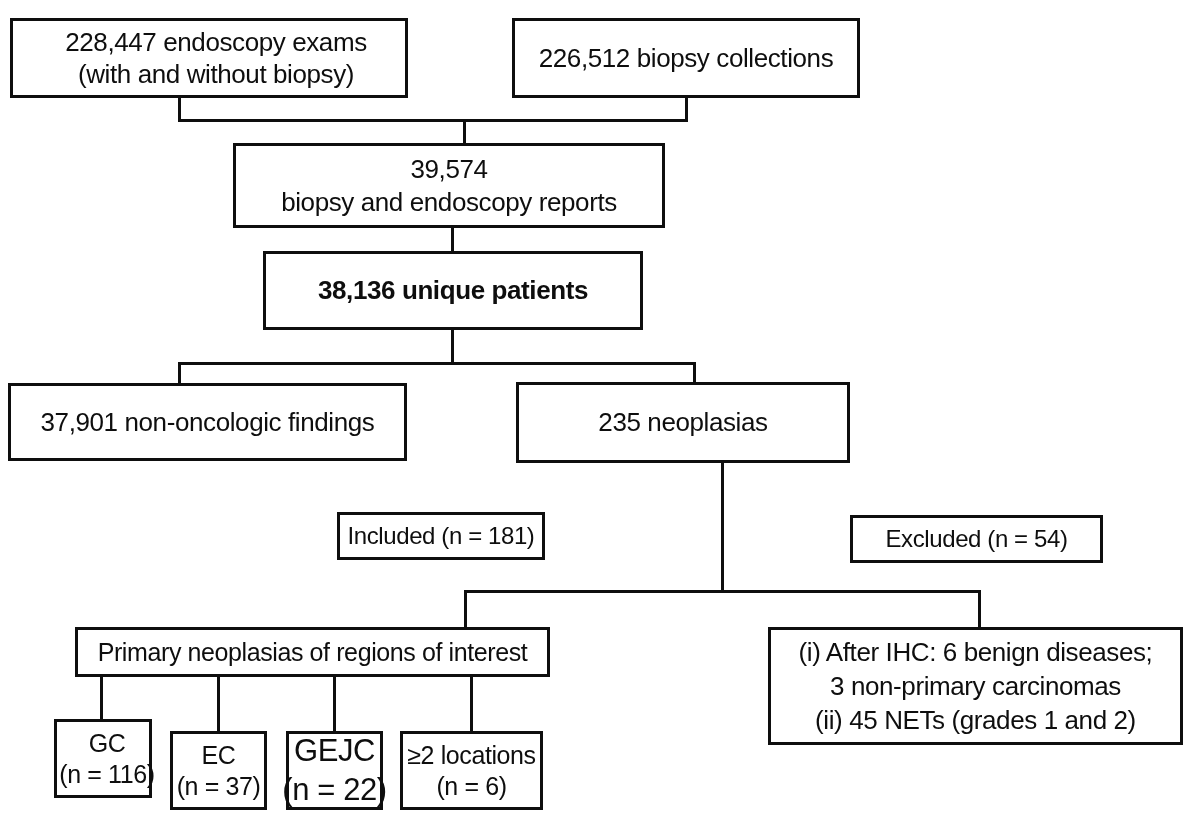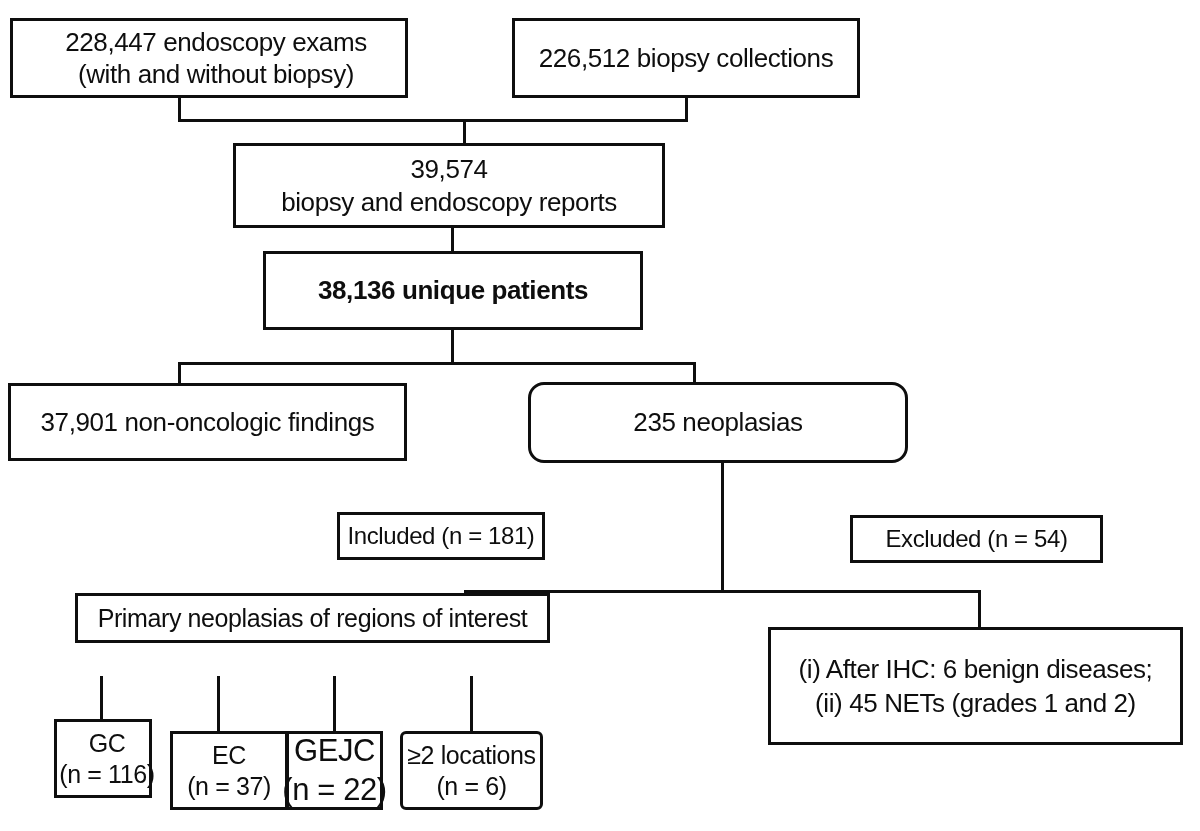--- a/index.html
+++ b/index.html
@@ -38,29 +38,29 @@
     background: var(--line, #0e0e0e);
     z-index: 1;
   }
 
   
   #b-exams      { left: 10px;  top: 18px;  width: 398px; height: 80px; padding-left: 14px; }
   #b-biopsy     { left: 512px; top: 18px;  width: 348px; height: 80px; }
   #b-reports    { left: 233px; top: 143px; width: 432px; height: 85px; }
   #b-patients   { left: 263px; top: 251px; width: 380px; height: 79px; font-weight: bold; }
   #b-nononc     { left: 8px;   top: 383px; width: 399px; height: 78px; }
-  #b-neo        { left: 528px; top: 382px; width: 380px; height: 81px; border-radius: 16px; }
+  #b-neo        { left: 516px; top: 382px; width: 334px; height: 81px; }
   #b-included   { left: 337px; top: 512px; width: 208px; height: 48px; font-size: 24px; }
   #b-excluded   { left: 850px; top: 515px; width: 253px; height: 48px; font-size: 24px; }
-  #b-primary    { left: 75px;  top: 593px; width: 475px; height: 50px; font-size: 25px; }
+  #b-primary    { left: 75px;  top: 627px; width: 475px; height: 50px; font-size: 25px; }
   #b-details    { left: 768px; top: 627px; width: 415px; height: 118px; line-height: 1.32; }
   #b-gc         { left: 54px;  top: 719px; width: 98px;  height: 79px; font-size: 25px; padding-left: 8px; }
-  #b-ec         { left: 170px; top: 731px; width: 118px;  height: 79px; font-size: 25px; }
+  #b-ec         { left: 170px; top: 731px; width: 97px;  height: 79px; font-size: 25px; }
   #b-gejc       { left: 286px; top: 731px; width: 97px;  height: 79px; font-size: 31px; }
-  #b-multi      { left: 400px; top: 731px; width: 143px; height: 79px; font-size: 25px; border-radius: 6px; }
+  #b-multi      { left: 400px; top: 731px; width: 143px; height: 79px; font-size: 25px; }
 
   
   #c-v1  { left: 178px; top: 97px;  width: 3px;   height: 25px; }
   #c-v2  { left: 685px; top: 97px;  width: 3px;   height: 25px; }
   #c-h1  { left: 178px; top: 119px; width: 510px; height: 3px;  }
   #c-v3  { left: 463px; top: 119px; width: 3px;   height: 27px; }
   #c-v4  { left: 451px; top: 227px; width: 3px;   height: 27px; }
   #c-v5  { left: 451px; top: 329px; width: 3px;   height: 36px; }
   #c-h2  { left: 178px; top: 362px; width: 518px; height: 3px;  }
   #c-v6  { left: 178px; top: 362px; width: 3px;   height: 24px; }
@@ -130,20 +130,21 @@
   <div class="node" id="b-excluded">
     <span>Excluded (n = 54)</span>
   </div>
 
   <div class="node" id="b-primary">
     <span>Primary neoplasias of regions of interest</span>
   </div>
 
   <div class="node" id="b-details">
     <span>(i) After IHC: 6 benign diseases;</span>
+    <span>3 non-primary carcinomas</span>
     <span>(ii) 45 NETs (grades 1 and 2)</span>
   </div>
 
   <div class="node" id="b-gc">
     <span>GC</span>
     <span>(n = 116)</span>
   </div>
 
   <div class="node" id="b-ec">
     <span>EC</span>

